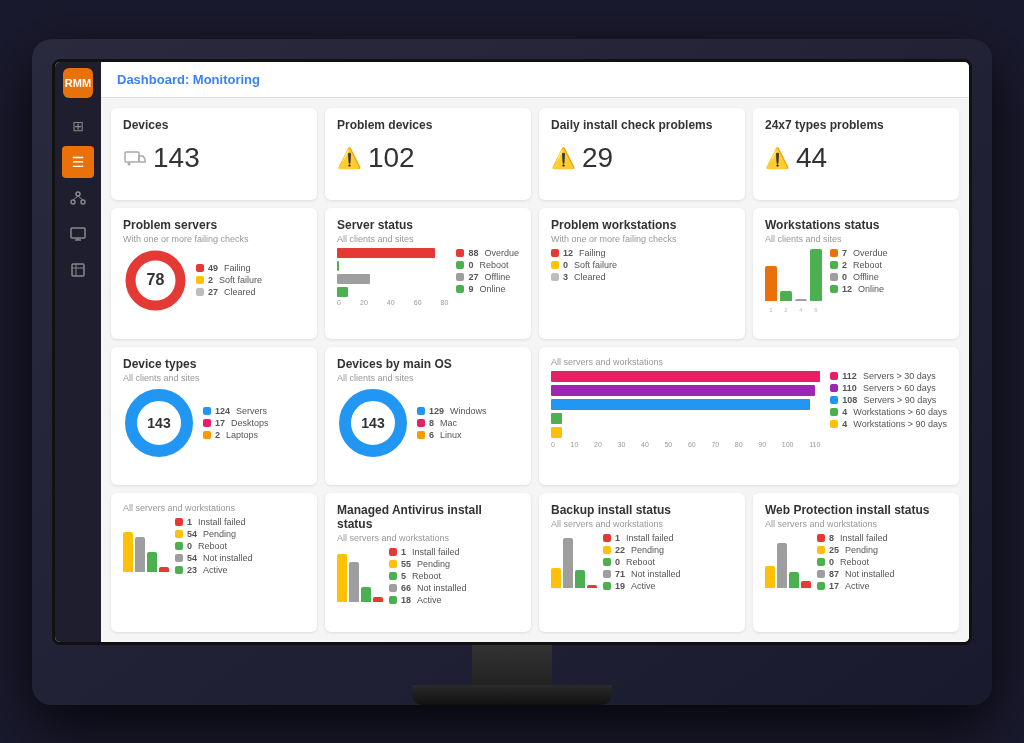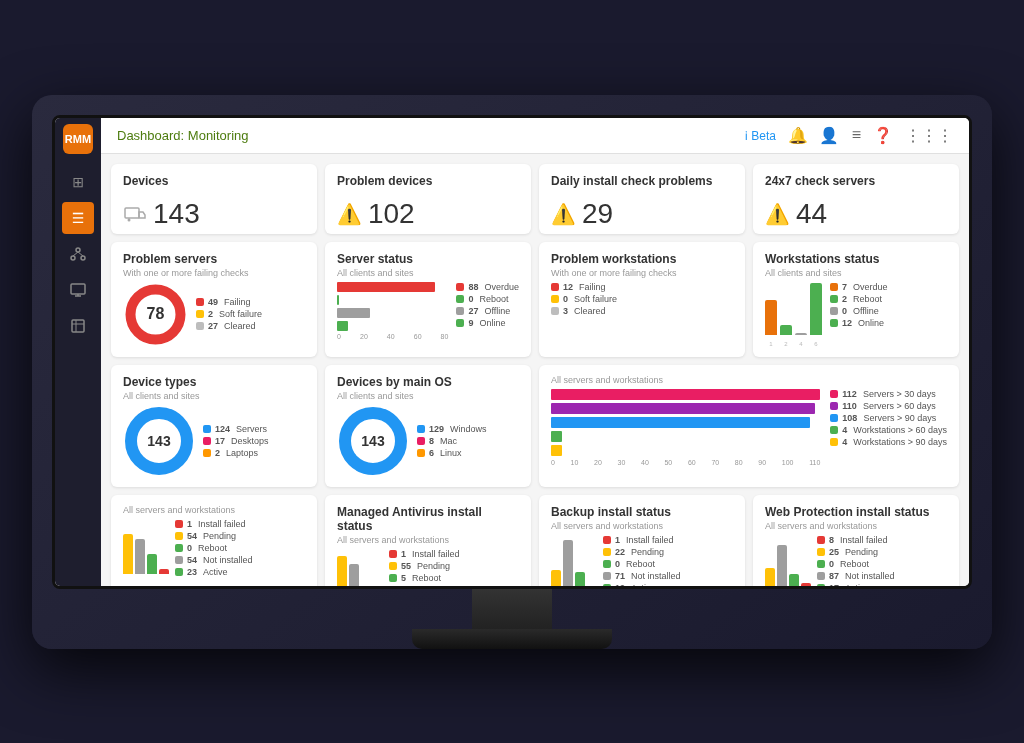--- a/index.html
+++ b/index.html
@@ -32,21 +32,21 @@
       background: linear-gradient(to bottom, #333, #222);
     }
     .monitor-base {
       width: 200px;
       height: 20px;
       background: linear-gradient(to bottom, #2a2a2a, #111);
       border-radius: 0 0 10px 10px;
     }
 
     
-    .app { display: flex; height: 468px; }
+    .app { display: flex; height: 580px; }
     
     
     .sidebar {
       width: 46px;
       background: #1e1e2e;
       display: flex;
       flex-direction: column;
       align-items: center;
       padding: 6px 0;
       gap: 4px;
@@ -76,21 +76,21 @@
     
     .topbar {
       height: 36px;
       background: #fff;
       border-bottom: 1px solid #e0e0e0;
       display: flex;
       align-items: center;
       padding: 0 16px;
       justify-content: space-between;
     }
-    .topbar-title { font-size: 13px; color: #4d7c0f; font-weight: 400; }
+    .topbar-title { font-size: 13px; color: #3b82f6; font-weight: 700; }
     .topbar-actions { display: flex; align-items: center; gap: 12px; }
     .topbar-icon { color: #666; font-size: 16px; cursor: pointer; }
     .beta-info { color: #2196F3; font-size: 12px; }
 
     
     .dashboard {
       flex: 1;
       background: #f5f5f5;
       overflow-y: auto;
       padding: 10px;
@@ -169,28 +169,20 @@
               <line x1="2" y1="6" x2="14" y2="6" stroke="#888" stroke-width="1"></line>
               <line x1="6" y1="2" x2="6" y2="14" stroke="#888" stroke-width="1"></line>
             </svg>
         </div>
       </div>
 
       <div class="main-content">
 
         <div class="topbar">
           <span class="topbar-title">Dashboard: Monitoring</span>
-          <div class="topbar-actions">
-            <span class="beta-info">ℹ <span>Beta</span></span>
-            <span class="topbar-icon">🔔</span>
-            <span class="topbar-icon">👤</span>
-            <span class="topbar-icon">≡</span>
-            <span class="topbar-icon">❓</span>
-            <span class="topbar-icon">⋮⋮⋮</span>
-          </div>
         </div>
 
         <div class="dashboard">
 
           <div class="card stat-card">
             <div class="card-title">Devices</div>
             <div class="stat-value">
               <svg width="24" height="24" viewBox="0 0 24 24" fill="none">
                   <rect x="2" y="6" width="14" height="10" rx="1" stroke="#aaa" stroke-width="1.5"></rect>
                   <path d="M16 10h4l2 3v3h-6v-6z" stroke="#aaa" stroke-width="1.5"></path>
@@ -211,21 +203,21 @@
 
           <div class="card stat-card">
             <div class="card-title">Daily install check problems</div>
             <div class="stat-value">
               <span style="font-size:20px;">⚠️</span>
               <span class="stat-number">29</span>
             </div>
           </div>
 
           <div class="card stat-card">
-            <div class="card-title">24x7 check servers</div>
+            <div class="card-title">24x7 types problems</div>
             <div class="stat-value">
               <span style="font-size:20px;">⚠️</span>
               <span class="stat-number">44</span>
             </div>
           </div>
 
           <div class="card">
             <div class="card-title">Problem servers</div>
             <div class="card-subtitle">With one or more failing checks</div>
             <div class="donut-container">

